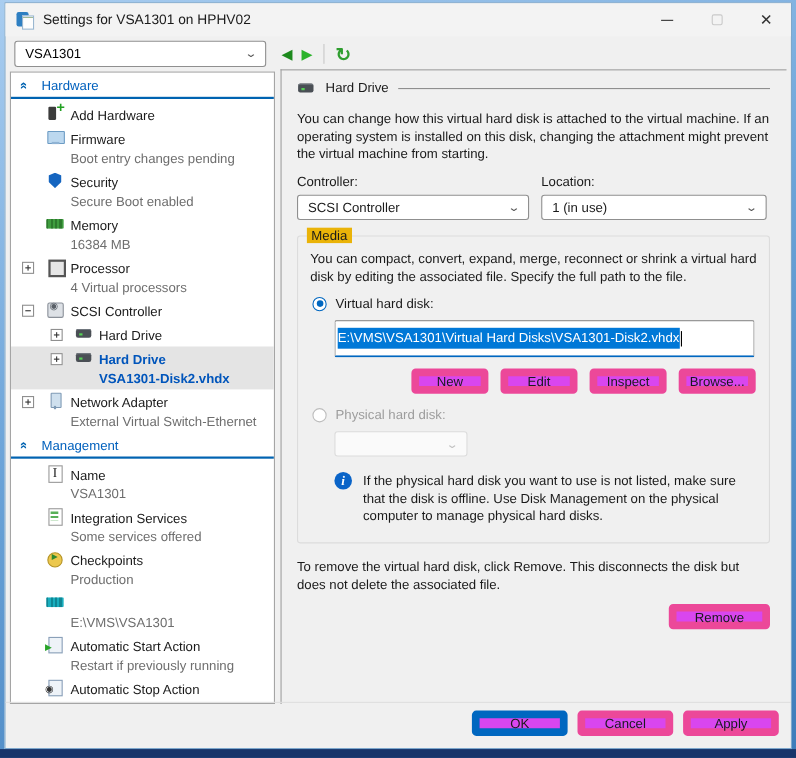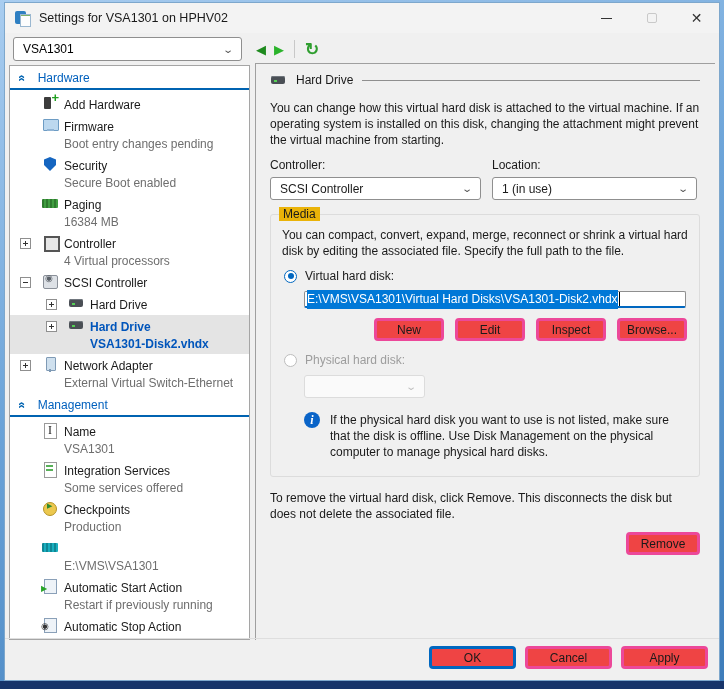--- a/index.html
+++ b/index.html
@@ -112,40 +112,40 @@
               margin-top:14px; padding:12px 11px 14px; }
   .groupbox-label { position:absolute; top:-8px; left:8px; background:#eab308; padding:0 4px; }
   .gb-intro { max-width:430px; margin-bottom:10px; }
 
   .radio-row { display:flex; align-items:center; gap:8px; margin:6px 0 8px 2px; }
   .radio { width:13px; height:13px; border-radius:50%; border:1px solid #0067c0; background:#fff; position:relative; flex:0 0 13px; }
   .radio.on::after { content:""; position:absolute; left:2.5px; top:2.5px; width:6px; height:6px; border-radius:50%; background:#0067c0; }
   .radio.disabled { border-color:#bdbdbd; }
   .radio-label.disabled { color:#9d9d9d; }
 
-  .pathbox { margin:2px 2px 10px 22px; height:17px; background:#fff; border:1px solid #8f8f8f;
+  .pathbox { margin:2px 2px 10px 22px; height:34px; background:#fff; border:1px solid #8f8f8f;
              border-bottom:2px solid #0067c0; border-radius:2px; display:flex; align-items:center; padding:0 2px; }
   .seltext { background:#0078d7; color:#fff; padding:2px 0 3px; white-space:nowrap; }
   .caret { width:1px; height:14px; background:#000; margin-left:1px; }
 
-  .btn { height:23px; background:#ef4444; border:3px solid #ec4899; border-radius:4px;
+  .btn { height:23px; background:#d946ef; border:7px solid #ec4899; border-radius:4px;
          font-size:12px; color:#1a1a1a; display:flex; align-items:center; justify-content:center;
          font-family:"Liberation Sans", sans-serif; }
   .media-btn-row { display:flex; justify-content:flex-end; gap:11px; margin:0 1px 12px 0; }
   .media-btn-row .btn { width:70px; }
 
   .info-row { display:flex; gap:10px; margin:14px 0 2px 22px; }
   .info-badge { width:16px; height:16px; border-radius:50%; background:#0a64c8; color:#fff;
                 font-family:"Liberation Serif", serif; font-style:italic; font-weight:bold;
                 font-size:12px; display:flex; align-items:center; justify-content:center; flex:0 0 16px; }
   .info-text { max-width:396px; line-height:16px; }
 
   .remove-note { max-width:452px; margin-top:13px; }
   .remove-row { display:flex; justify-content:flex-end; margin-top:2px; }
-  .remove-row .btn { width:74px; }
+  .remove-row .btn { width:92px; }
 
   
   .footer { position:absolute; left:0; right:0; bottom:5px; height:37px;
             border-top:1px solid #dedede; display:flex; justify-content:flex-end;
             gap:9px; padding:7px 11px 0 0; }
   .footer .btn { width:87px; }
   .footer .btn.default { border-color:#0067c0; }
 </style>
 </head>
 <body>
@@ -203,30 +203,30 @@
       <div class="row">
         <span class="exp-slot"></span>
           <span class="icon-slot"><span class="ic ic-shield"></span></span>
         <span class="item-label">Security</span>
       </div>
       <div class="sub">Secure Boot enabled</div>
 
       <div class="row">
         <span class="exp-slot"></span>
           <span class="icon-slot"><span class="ic ic-mem"></span></span>
-        <span class="item-label">Paging</span>
+        <span class="item-label">Memory</span>
       </div>
       <div class="sub">16384 MB</div>
 
       <div class="row">
         <span class="exp-slot">
             <span class="exp-box plus"></span>
           </span>
         <span class="icon-slot"><span class="ic ic-cpu"></span></span>
-        <span class="item-label">Controller</span>
+        <span class="item-label">Processor</span>
       </div>
       <div class="sub">4 Virtual processors</div>
 
       <div class="row">
         <span class="exp-slot">
             <span class="exp-box minus"></span>
           </span>
         <span class="icon-slot"><span class="ic ic-scsi"></span></span>
         <span class="item-label">SCSI Controller</span>
       </div>

